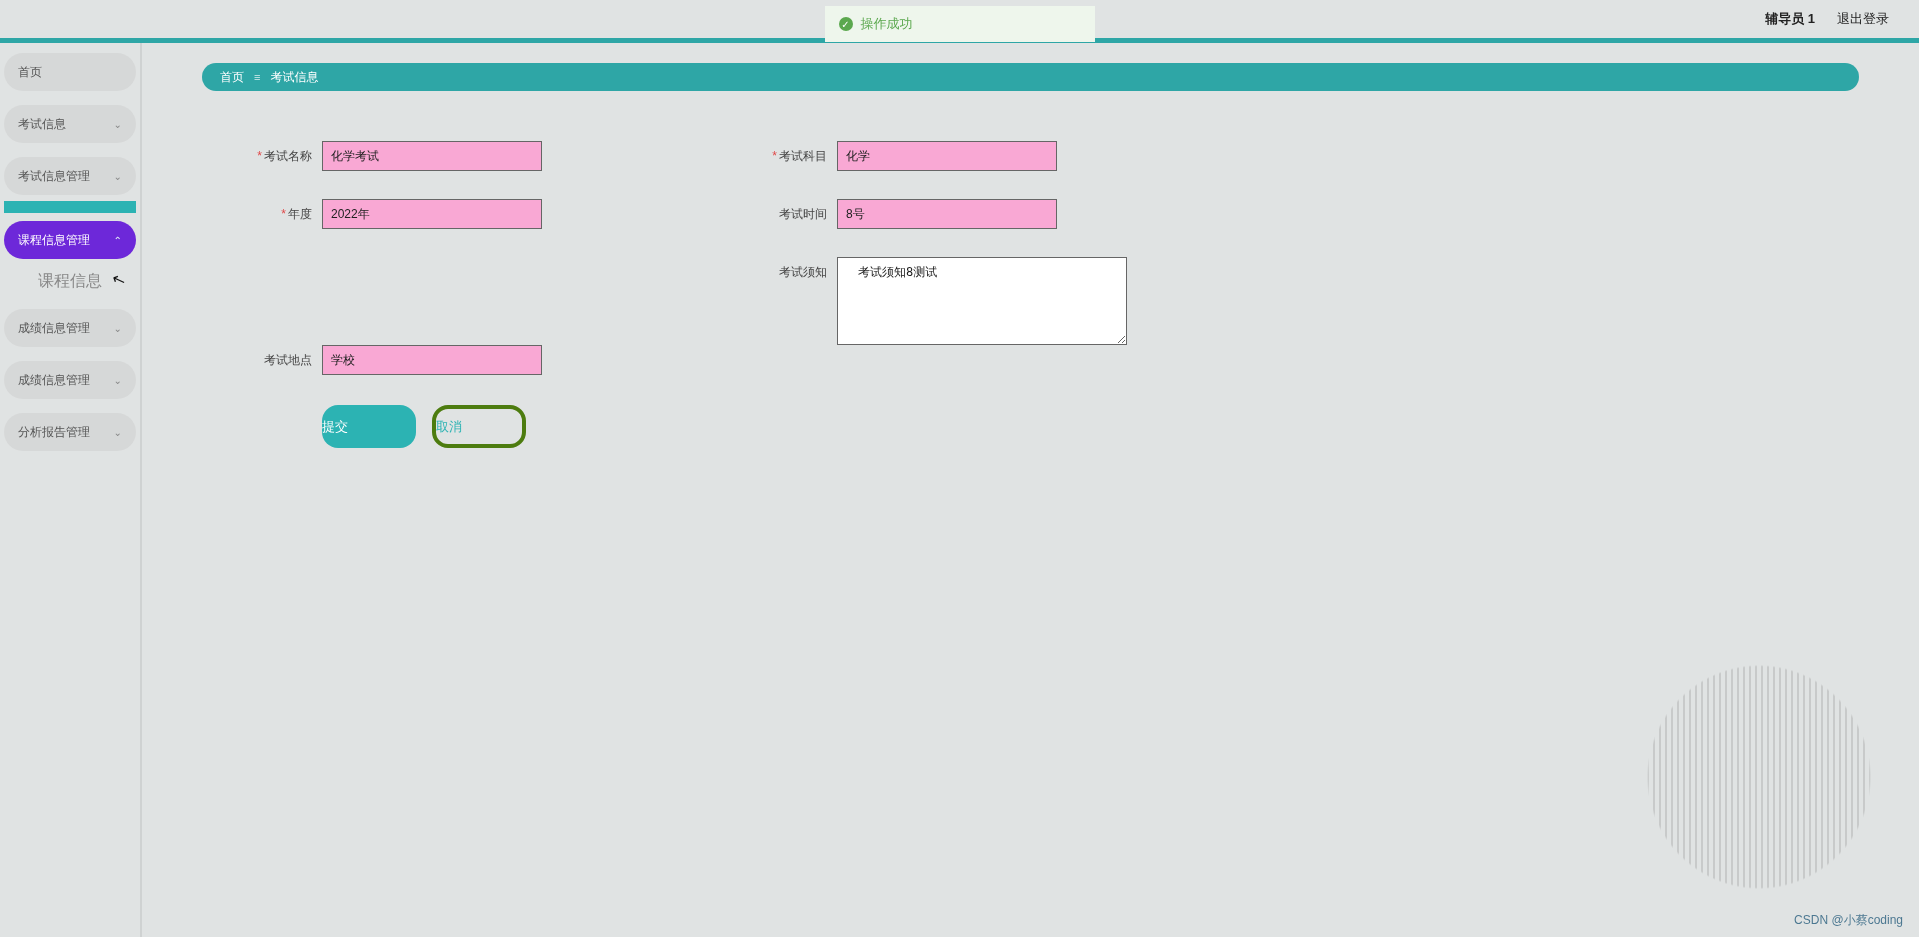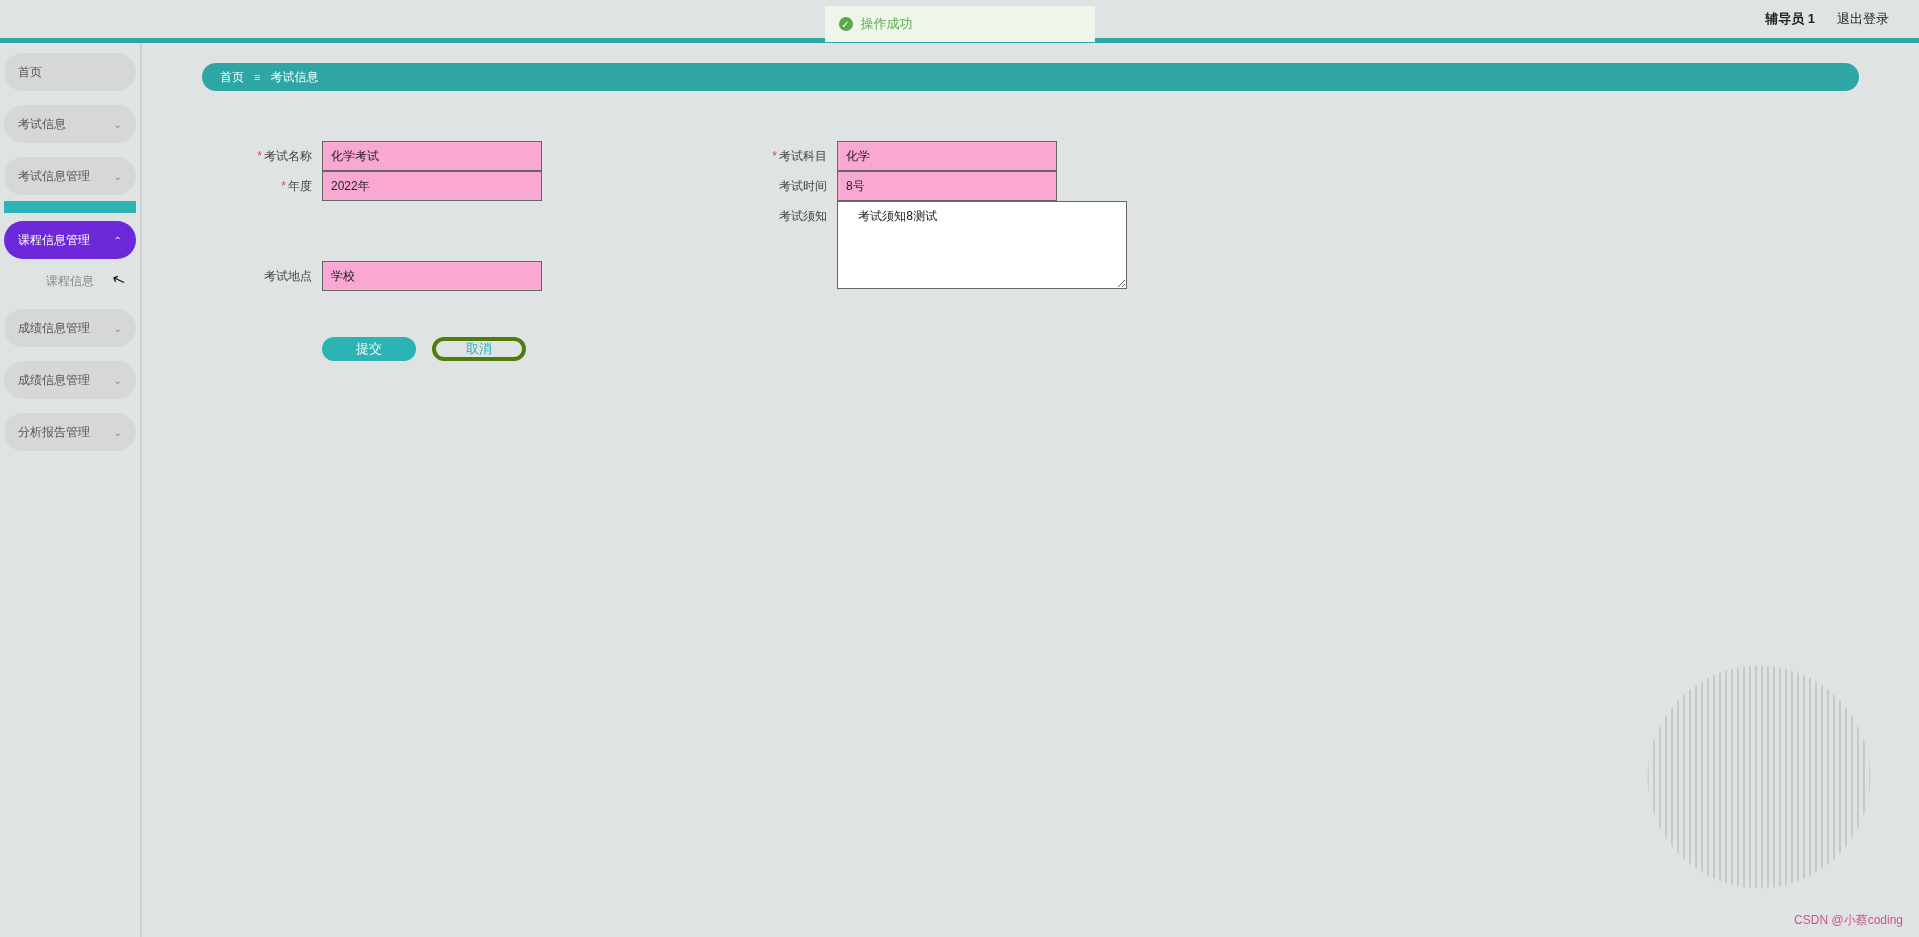--- a/index.html
+++ b/index.html
@@ -47,21 +47,21 @@
 }
 .side-item.active { background: #6d28d9; color: #fff; }
 .side-item .chev { font-size: 10px; color: #888; }
 .side-item.active .chev { color: #e6f7f7; }
 .side-sub {
   height: 28px;
   display: flex;
   align-items: center;
   justify-content: center;
   color: #888;
-  font-size: 12px;
+  font-size: 16px;
   cursor: pointer;
   margin-top: -6px;
 }
 .side-bar-slim {
   height: 12px;
   background: #2cb3b3;
   border-radius: 0;
   margin: -8px 0 -6px 0;
 }
 .main {
@@ -80,21 +80,21 @@
   padding: 0 18px;
   font-size: 12px;
   gap: 10px;
 }
 .breadcrumb .sep { opacity: .8; font-size: 11px; }
 .form-wrap {
   margin-top: 50px;
   display: flex;
   max-width: 1000px;
 }
-.col { flex: 1; display: flex; flex-direction: column; }
+.col { flex: 1; display: flex; flex-direction: column; gap: 28px; }
 .col.right { margin-left: 30px; }
 .field { display: flex; align-items: flex-start; }
 .field .lbl {
   width: 120px;
   text-align: right;
   padding-right: 10px;
   color: #444;
   font-size: 12px;
   line-height: 30px;
 }
@@ -114,28 +114,26 @@
   border: 1px solid #666;
   background: #fff;
   padding: 6px 20px;
   font-size: 12px;
   color: #222;
   resize: both;
 }
 .btn-row { display: flex; gap: 16px; margin-left: 120px; margin-top: 2px; }
 .btn {
   width: 94px;
-  height: 24px;
+  height: 43px;
   border-radius: 16px;
   display: flex;
   align-items: center;
-  justify-content: center;
   font-size: 13px;
   cursor: pointer;
-  margin-top: 44px;
 }
 .btn.submit { background: #2cb3b3; color: #fff; border: none; }
 .btn.cancel { background: transparent; color: #2cb3b3; border: 4px solid #4d7c0f; }
 .toast {
   position: absolute;
   top: 0;
   left: 50%;
   transform: translateX(-50%);
   background: #eef6ec;
   color: #5ba84e;
@@ -169,21 +167,21 @@
   border-radius: 50%;
   background: repeating-linear-gradient(90deg, #c8caca 0 2px, transparent 2px 6px);
   -webkit-mask: radial-gradient(circle, #000 60%, transparent 61%);
           mask: radial-gradient(circle, #000 60%, transparent 61%);
   pointer-events: none;
 }
 .watermark {
   position: absolute;
   right: 16px;
   bottom: 8px;
-  color: #be185d;
+  color: #0c4a6e;
   font-size: 12px;
   opacity: .7;
 }
 .cursor-ptr {
   position: absolute;
   left: 112px;
   top: 270px;
   font-size: 16px;
   color: #111;
   pointer-events: none;

